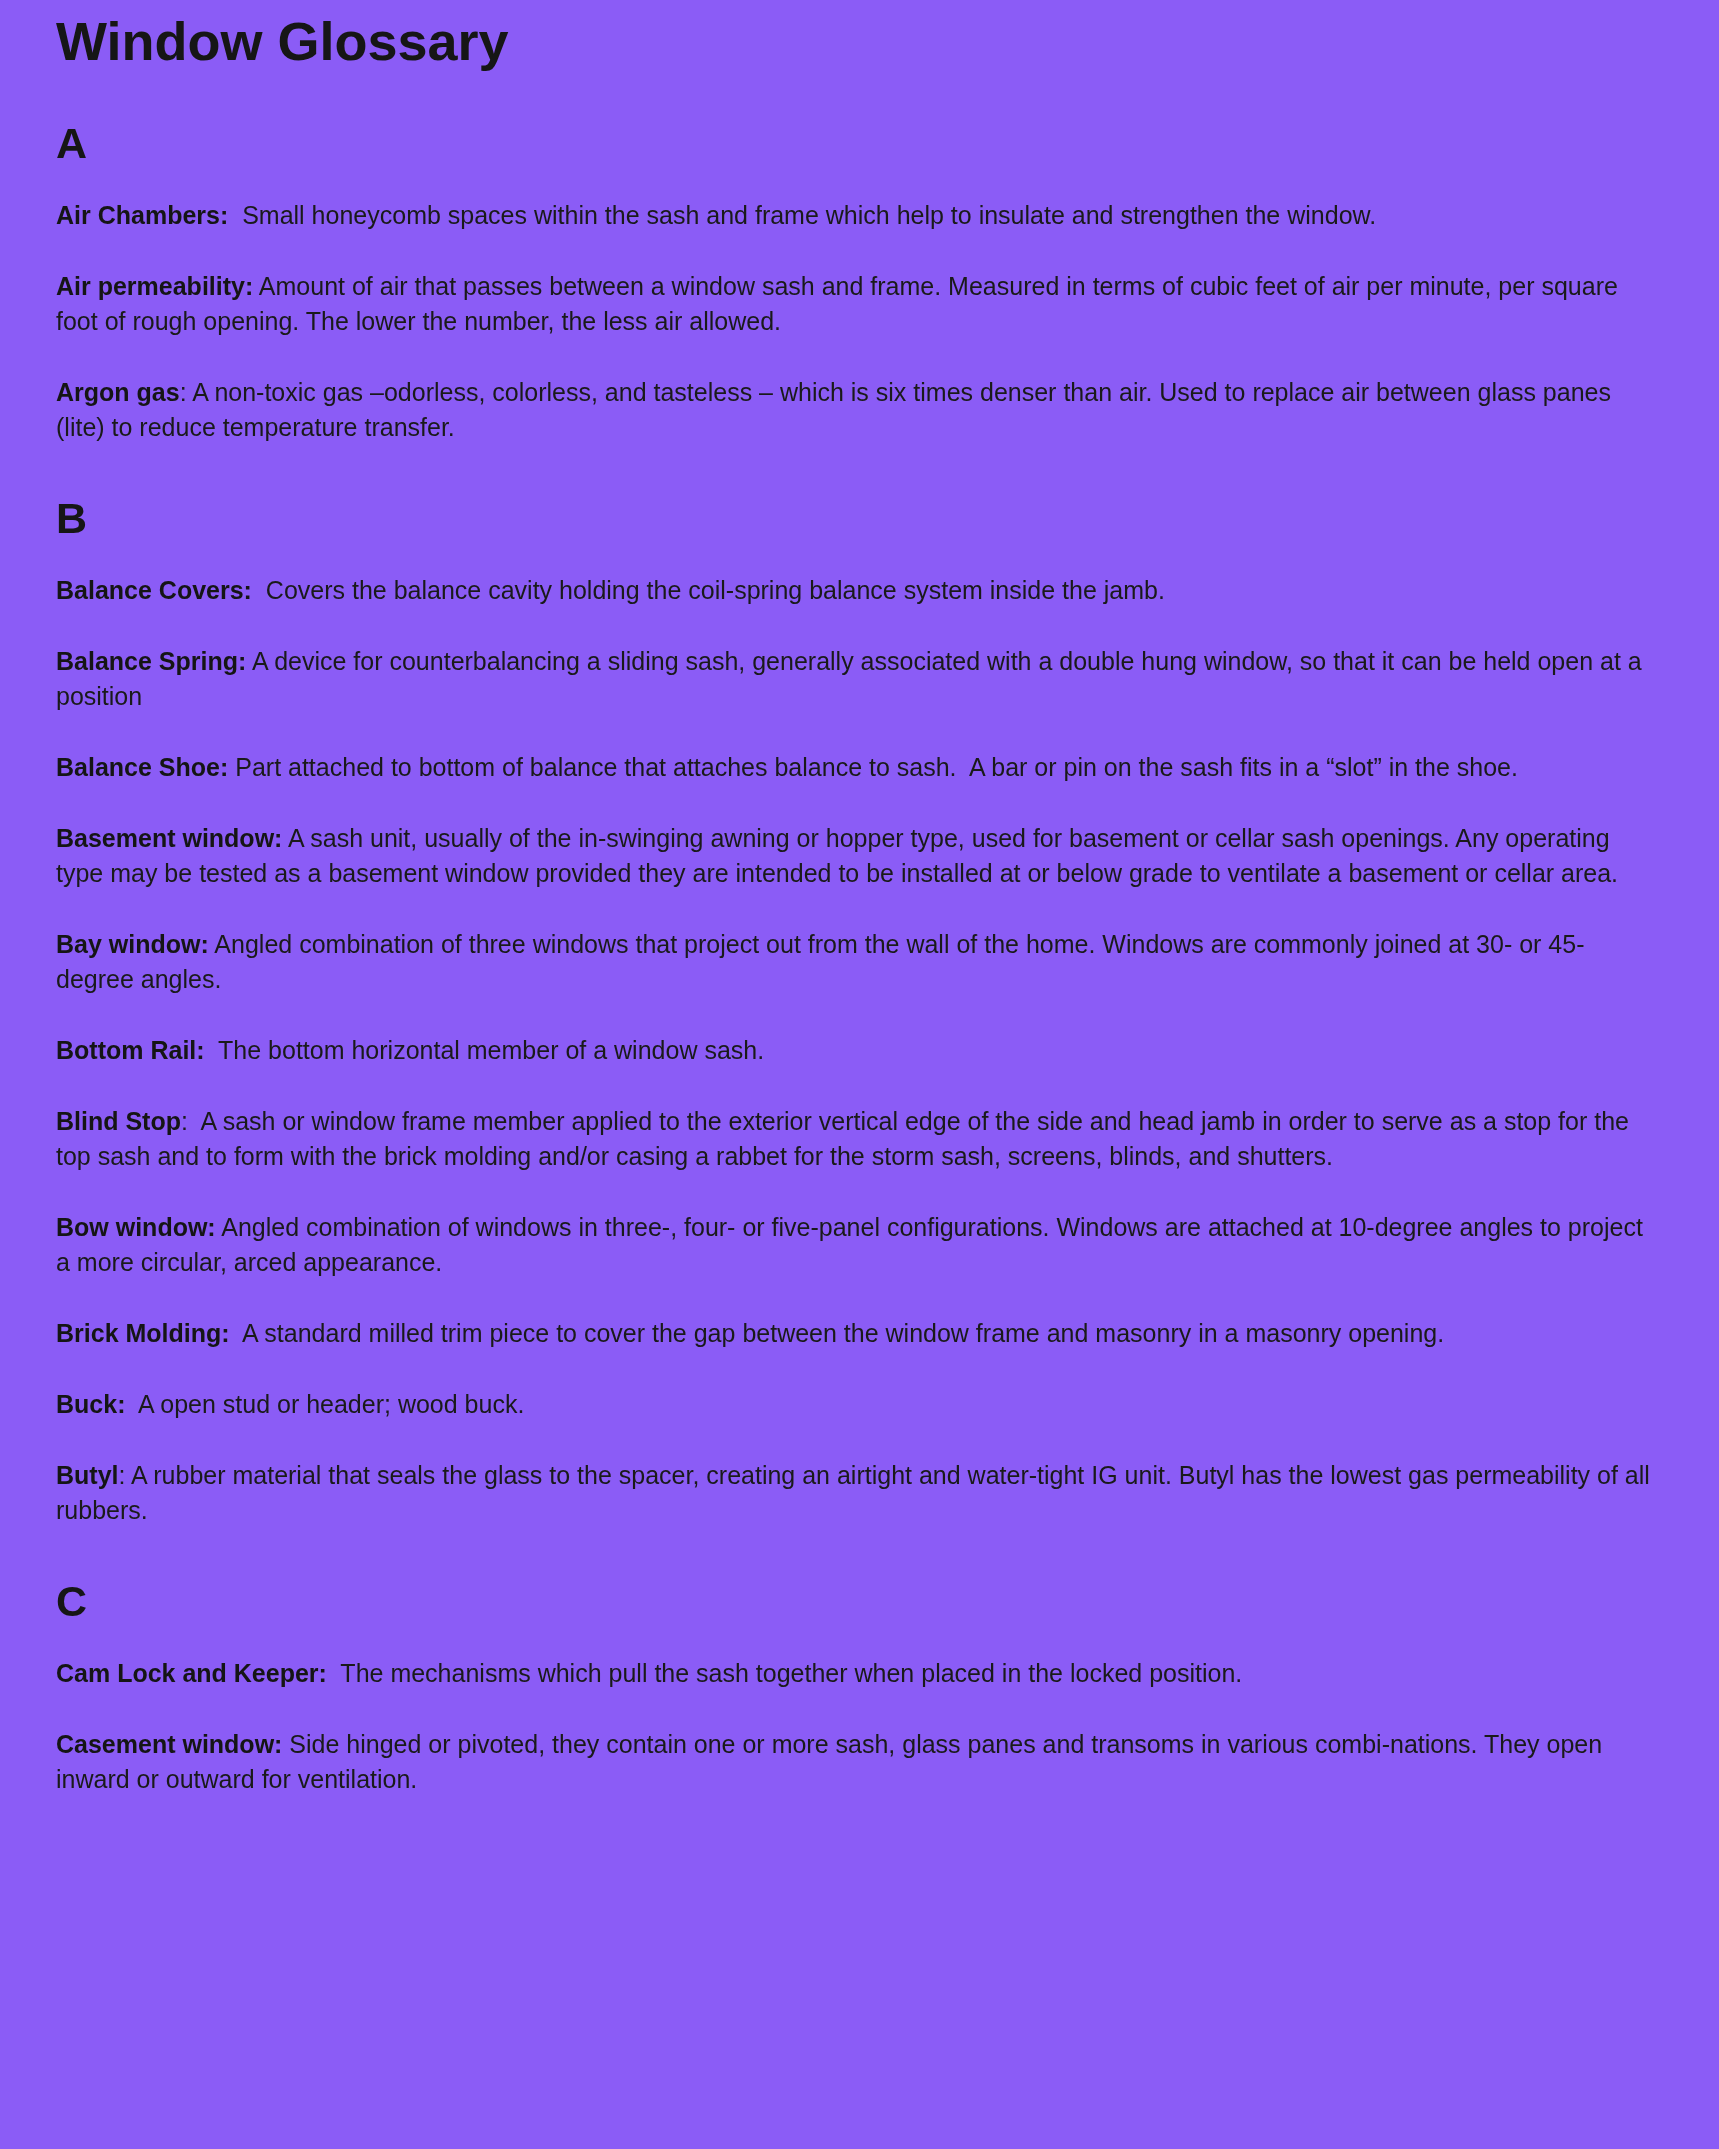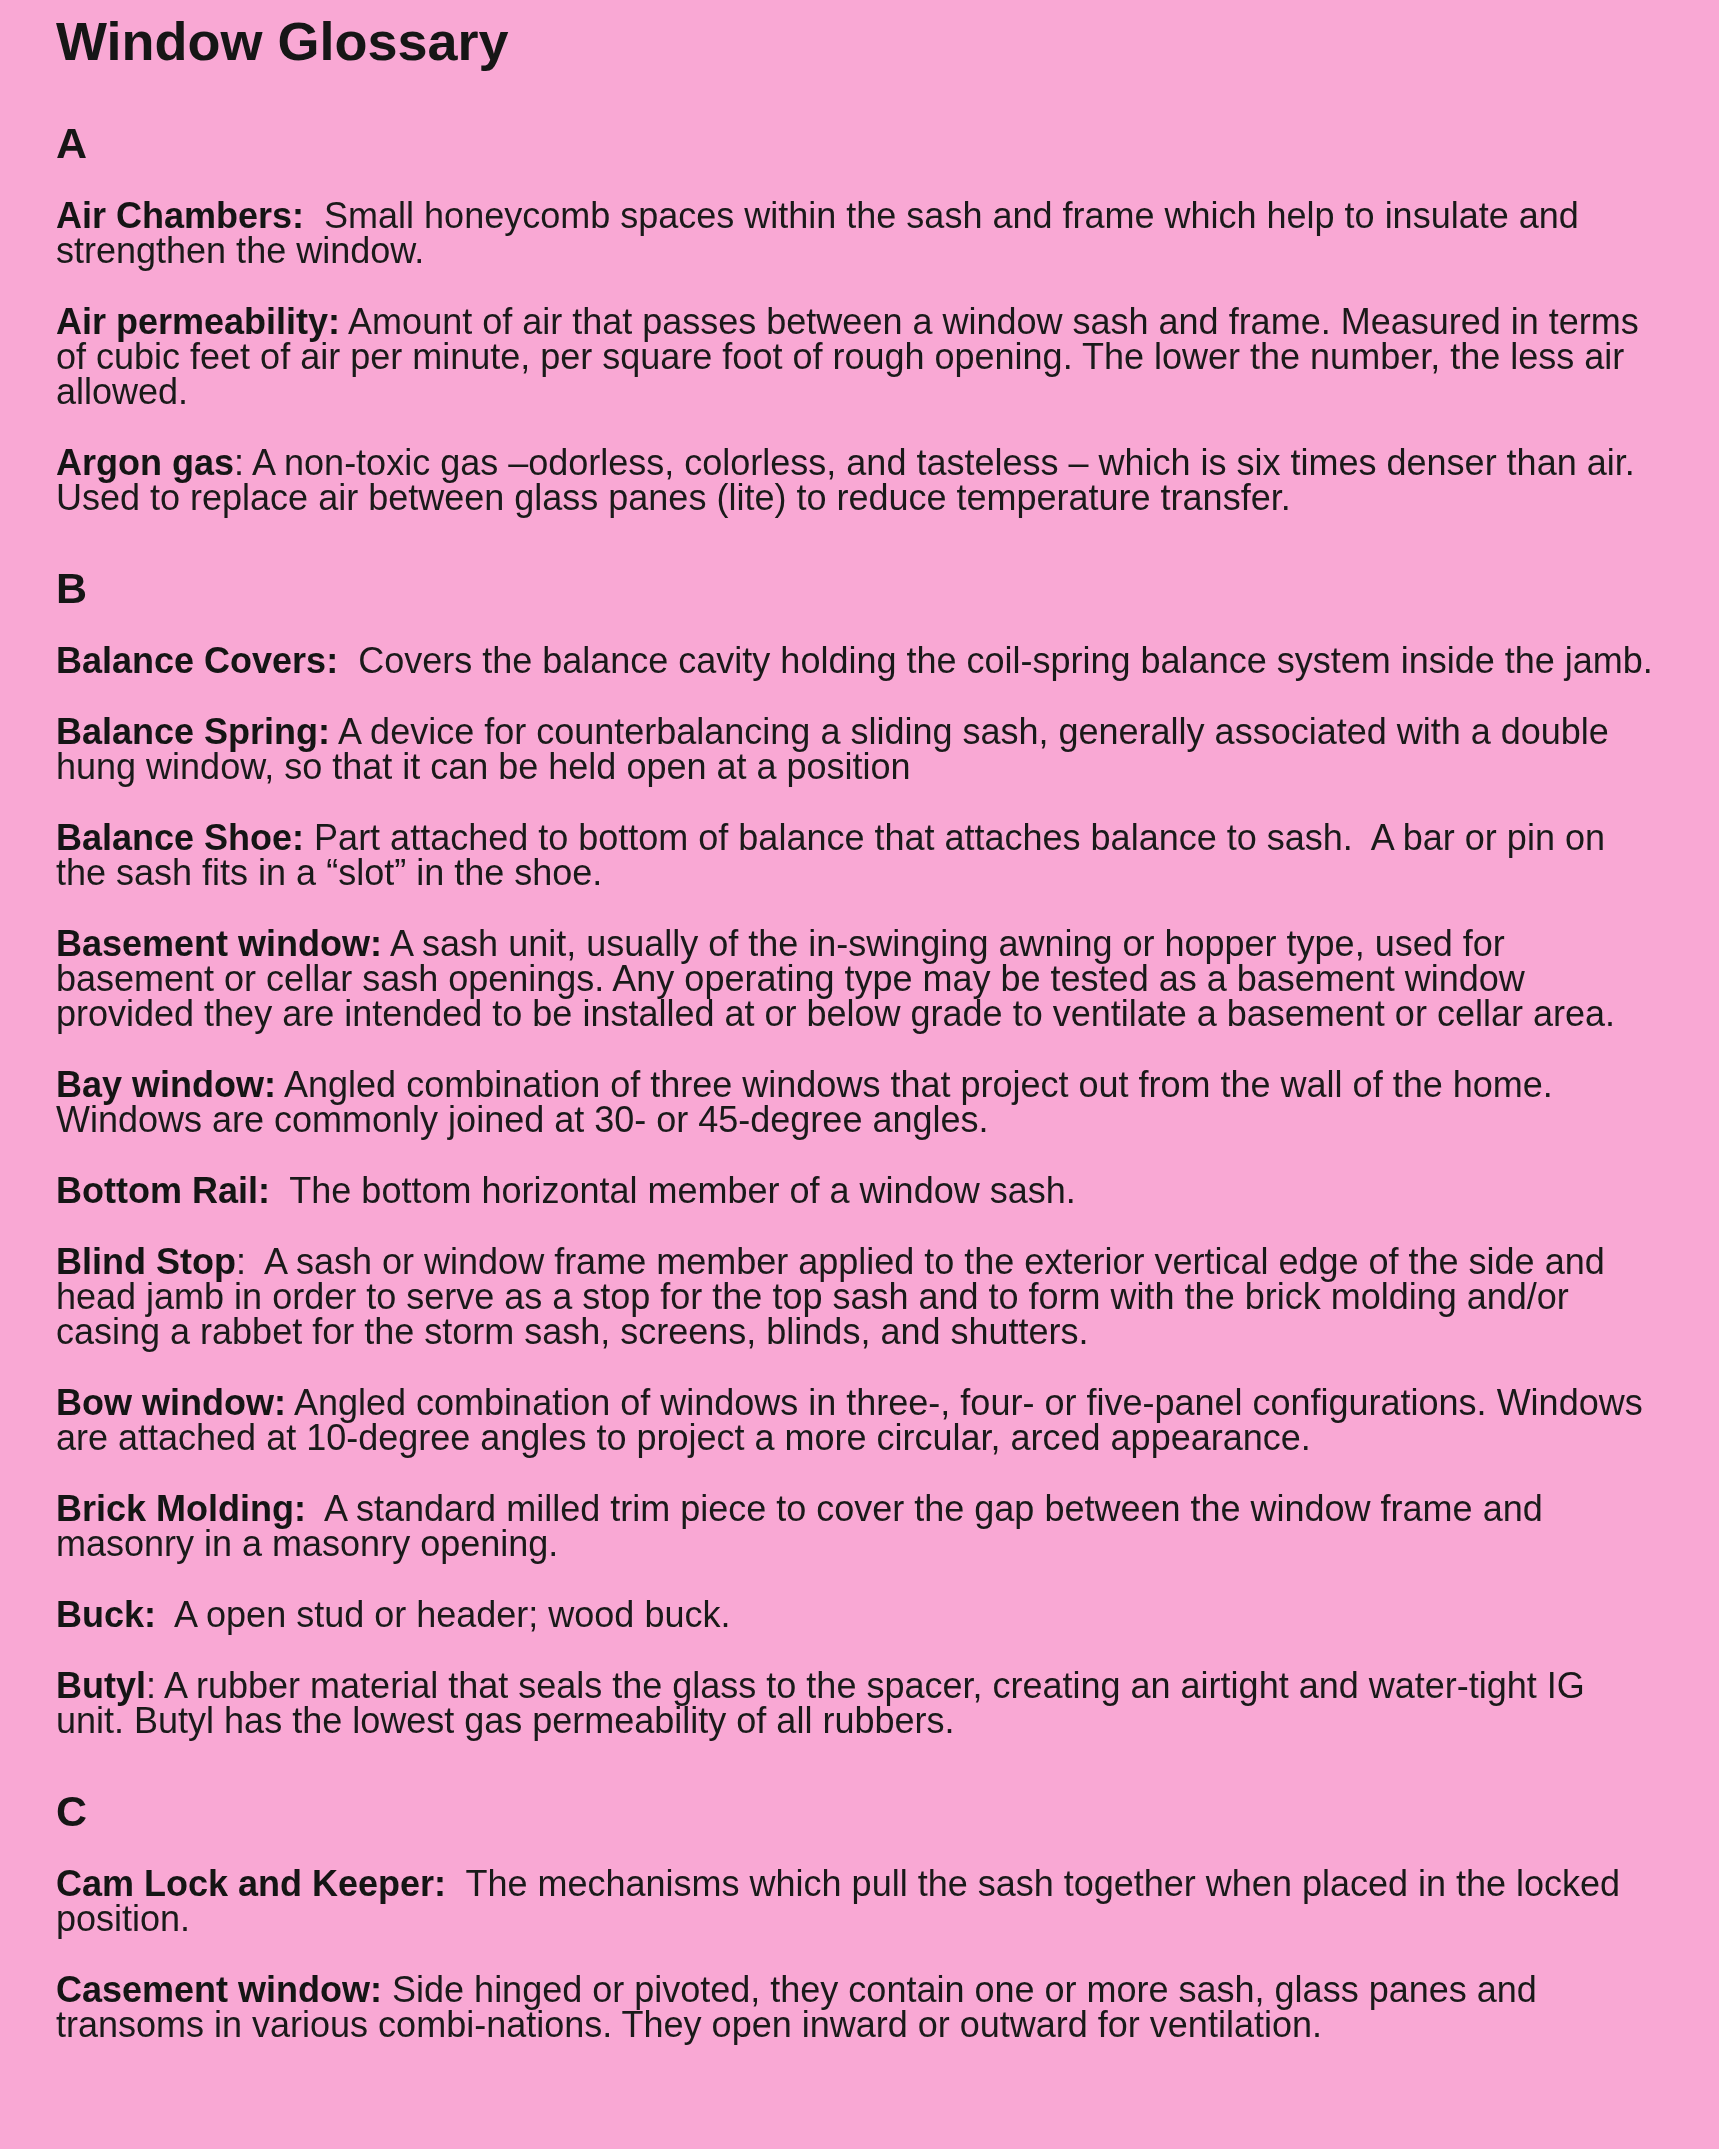--- a/index.html
+++ b/index.html
@@ -12,38 +12,38 @@
     height: 2149px;
     overflow: hidden;
     color: #151515;
     font-family: "Liberation Sans", "DejaVu Sans", sans-serif;
   }
   .page {
     box-sizing: border-box;
     width: 1720px;
     height: 2149px;
     padding: 12.5px 54px 0 56px;
-    background: #f9a8d4;
+    background: #8b5cf6;
   }
   h1.doc-title {
     font-size: 54px;
     line-height: 57px;
     font-weight: bold;
     margin: 0 0 39px 0;
     color: #161616;
   }
   h2.section-letter {
     font-size: 43px;
     line-height: 50px;
     font-weight: bold;
     margin: 48px 0 30px 0;
     color: #161616;
   }
   p.entry {
-    font-size: 36px;
+    font-size: 25px;
     line-height: 35px;
     margin: 4px 0 36px 0;
     max-width: 1599px;
     white-space: pre-wrap;       
     overflow-wrap: normal;
     color: #1a1a1a;
   }
   p.entry .term {
     font-weight: bold;
     color: #151515;

